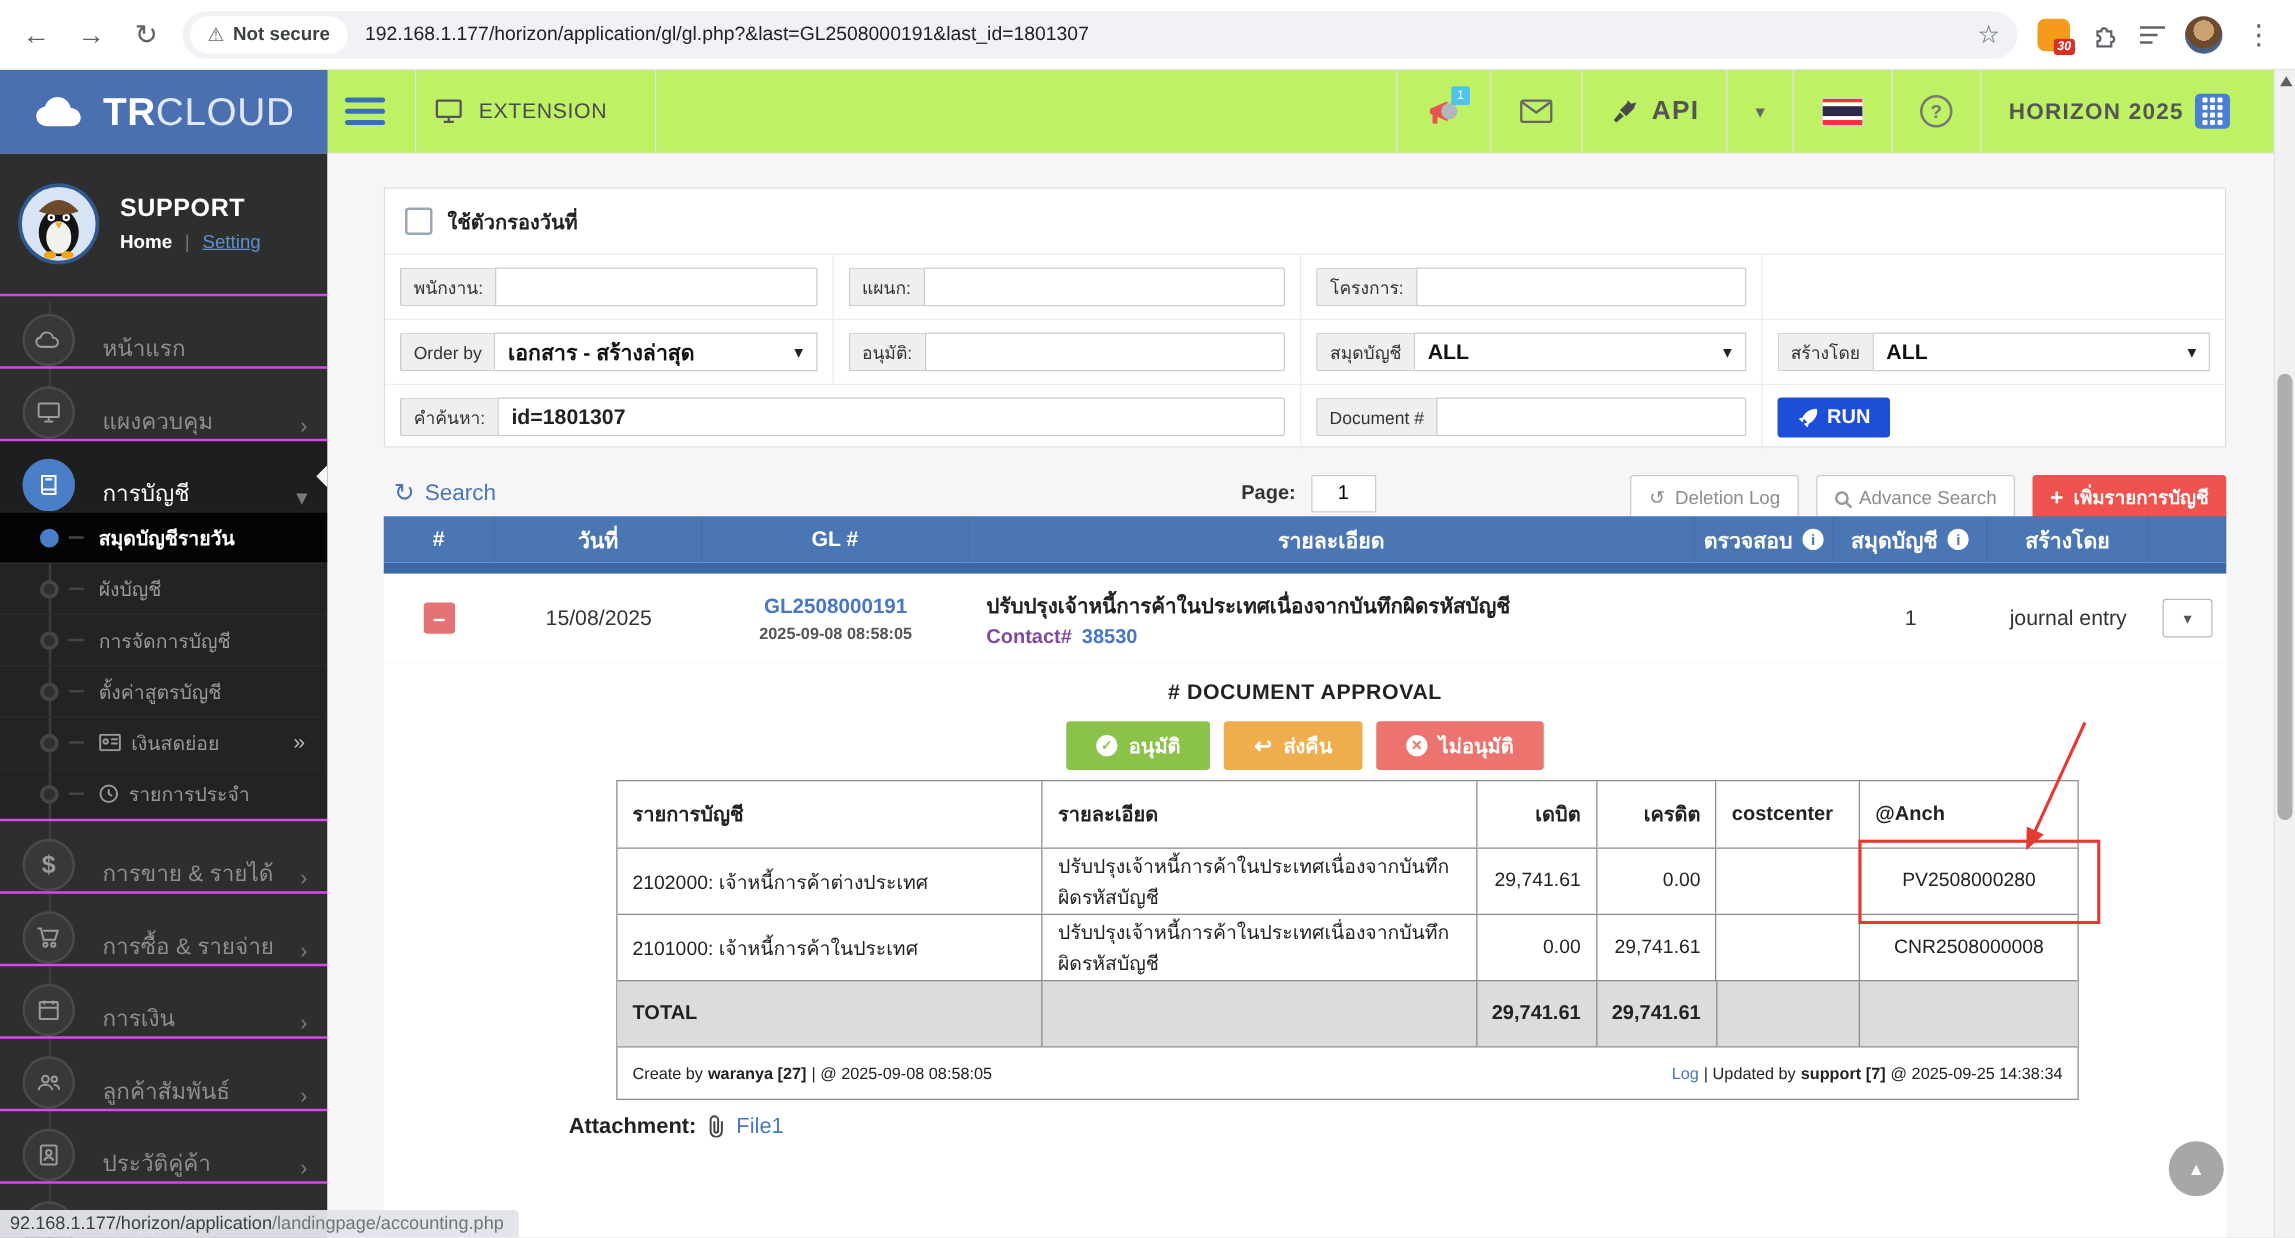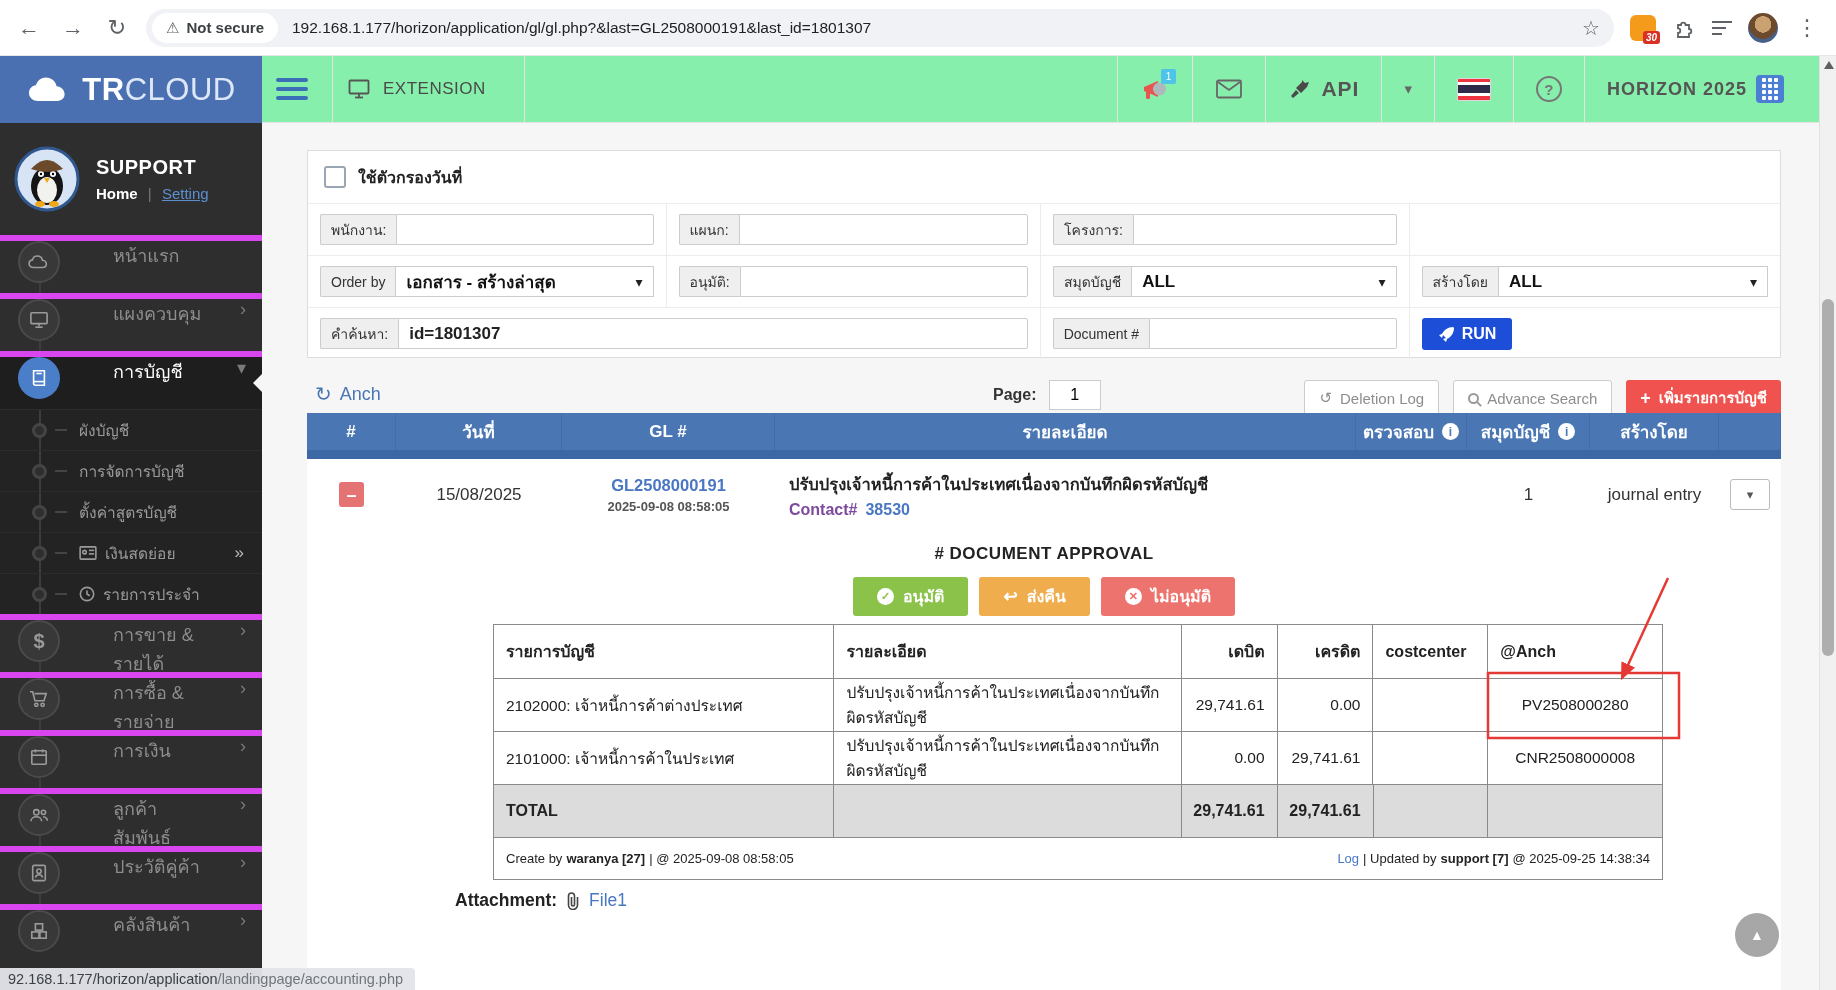--- a/index.html
+++ b/index.html
@@ -21,21 +21,21 @@
   .addr .star { margin-left:auto; color:#5f6368; font-size:20px; }
   .extbadge { position:relative; width:30px; height:30px; flex:0 0 auto; }
   .extbadge .sq { position:absolute; inset:2px; background:#f59b1b; border-radius:6px; }
   .extbadge .num { position:absolute; right:-2px; bottom:-1px; background:#d93025; color:#fff;
                    font-size:10px; font-weight:bold; padding:1px 3px; border-radius:3px; }
   .puzzle, .listicon { flex:0 0 auto; }
   .avatar-chrome { width:30px; height:30px; border-radius:50%; flex:0 0 auto;
         background:radial-gradient(circle at 50% 38%, #caa272 0 34%, #6b4a2e 35% 60%, #46608a 61%); }
 
   
-  .appheader { position:absolute; top:56px; left:0; width:1836px; height:67px; background:#86efac;
+  .appheader { position:absolute; top:56px; left:0; width:1836px; height:67px; background:#bef264;
                border-bottom:1px solid #e3e3e3; }
   .logo { position:absolute; left:0; top:0; width:262px; height:67px; background:#4a70b2;
           display:flex; align-items:center; justify-content:center; gap:10px; }
   .logo .brand { font-size:31px; letter-spacing:.5px; color:#fff; }
   .logo .brand b { font-weight:bold; } .logo .brand span { color:#dde7f7; font-weight:normal; }
   .burger { position:absolute; left:276px; top:17px; width:32px; height:32px; display:flex;
             flex-direction:column; justify-content:center; gap:5px; cursor:pointer; }
   .burger i { display:block; height:4px; background:#3a6fb7; border-radius:2px; }
   .hsep { width:1px; background:#e3e3e3; height:66px; }
   .extgroup { position:absolute; left:332px; top:0; height:66px; display:flex; align-items:center; gap:0; }
@@ -60,22 +60,22 @@
 
   
   .sidebar { position:absolute; top:123px; left:0; width:262px; height:867px; background:#2e2e2e; overflow:hidden; }
   .profile { height:112px; display:flex; align-items:center; gap:16px; padding:0 14px; }
   .pname { color:#fff; font-size:20px; font-weight:bold; letter-spacing:.5px; }
   .plinks { margin-top:6px; font-size:15px; }
   .plinks .home { color:#fff; font-weight:bold; } .plinks .sep { color:#777; margin:0 6px; }
   .plinks .set { color:#5d8fd0;text-decoration:underline; }
   .menu { position:relative; }
   .menu .rail { position:absolute; left:39px; top:6px; bottom:10px; width:2px; background:#3d3d3d; }
-  .mitem { position:relative; height:58px; display:flex; align-items:flex-start; padding:0 16px 0 18px;
-           color:#8e8e8e; font-size:18px; border-top:6px solid #d946ef; cursor:pointer;gap:31px; }
+  .mitem { position:relative; height:58px; display:flex; align-items:flex-end; padding:0 16px 0 18px;
+           color:#8e8e8e; font-size:18px; border-top:2px solid #d946ef; cursor:pointer; }
   .mcirc { width:42px; height:42px; border-radius:50%; background:#383838; border:2px solid #4a4a4a;
            display:flex; align-items:center; justify-content:center; margin-right:22px; flex:0 0 auto; }
   .mitem .chev { margin-left:auto; font-size:18px; color:#7a7a7a; }
   .mitem.active { background:#1e1e1e; color:#fff; }
   .mitem.active .mcirc { background:#4a7ec9; border-color:#4a7ec9; }
   .tabmark { position:absolute; right:0; top:50%; transform:translateY(-50%); width:0; height:0;
              border-top:9px solid transparent; border-bottom:9px solid transparent; border-right:9px solid #f6f6f6; }
   .submenu { background:#232323; }
   .sitem { position:relative; height:41px; display:flex; align-items:center; padding-left:32px;
            color:#9a9a9a; font-size:15.5px; border-top:1px solid #2c2c2c; cursor:pointer; }
@@ -391,20 +391,25 @@
               <line x1="4" y1="14" x2="16" y2="14"></line>
               <line x1="7" y1="5" x2="13" y2="5"></line>
             </svg>
         </span>
         <span>การบัญชี</span>
         <span class="chev">▾</span>
         <span class="tabmark"></span>
       </div>
 
       <div class="submenu">
+        <div class="sitem active">
+          <span class="sdot"></span>
+            <span class="subline"></span>
+          <span>สมุดบัญชีรายวัน</span>
+        </div>
         <div class="sitem">
           <span class="sdot"></span>
             <span class="subline"></span>
           <span>ผังบัญชี</span>
         </div>
         <div class="sitem">
           <span class="sdot"></span>
             <span class="subline"></span>
           <span>การจัดการบัญชี</span>
         </div>
@@ -595,21 +600,21 @@
               </svg>
             <span>RUN</span>
           </button>
         </div>
       </div>
     </div>
 
     <div class="toolbar">
       <div class="countlbl">
         <span class="ri">↻</span>
-        <span>Anch</span>
+        <span>Search</span>
       </div>
       <div class="pagegrp">
         <span class="pl">Page:</span>
         <input class="pageinp" value="1" style="">
       </div>
       <div class="tb-right">
         <button class="graybtn">
           <span>↺</span>
           <span>Deletion Log</span>
         </button>

